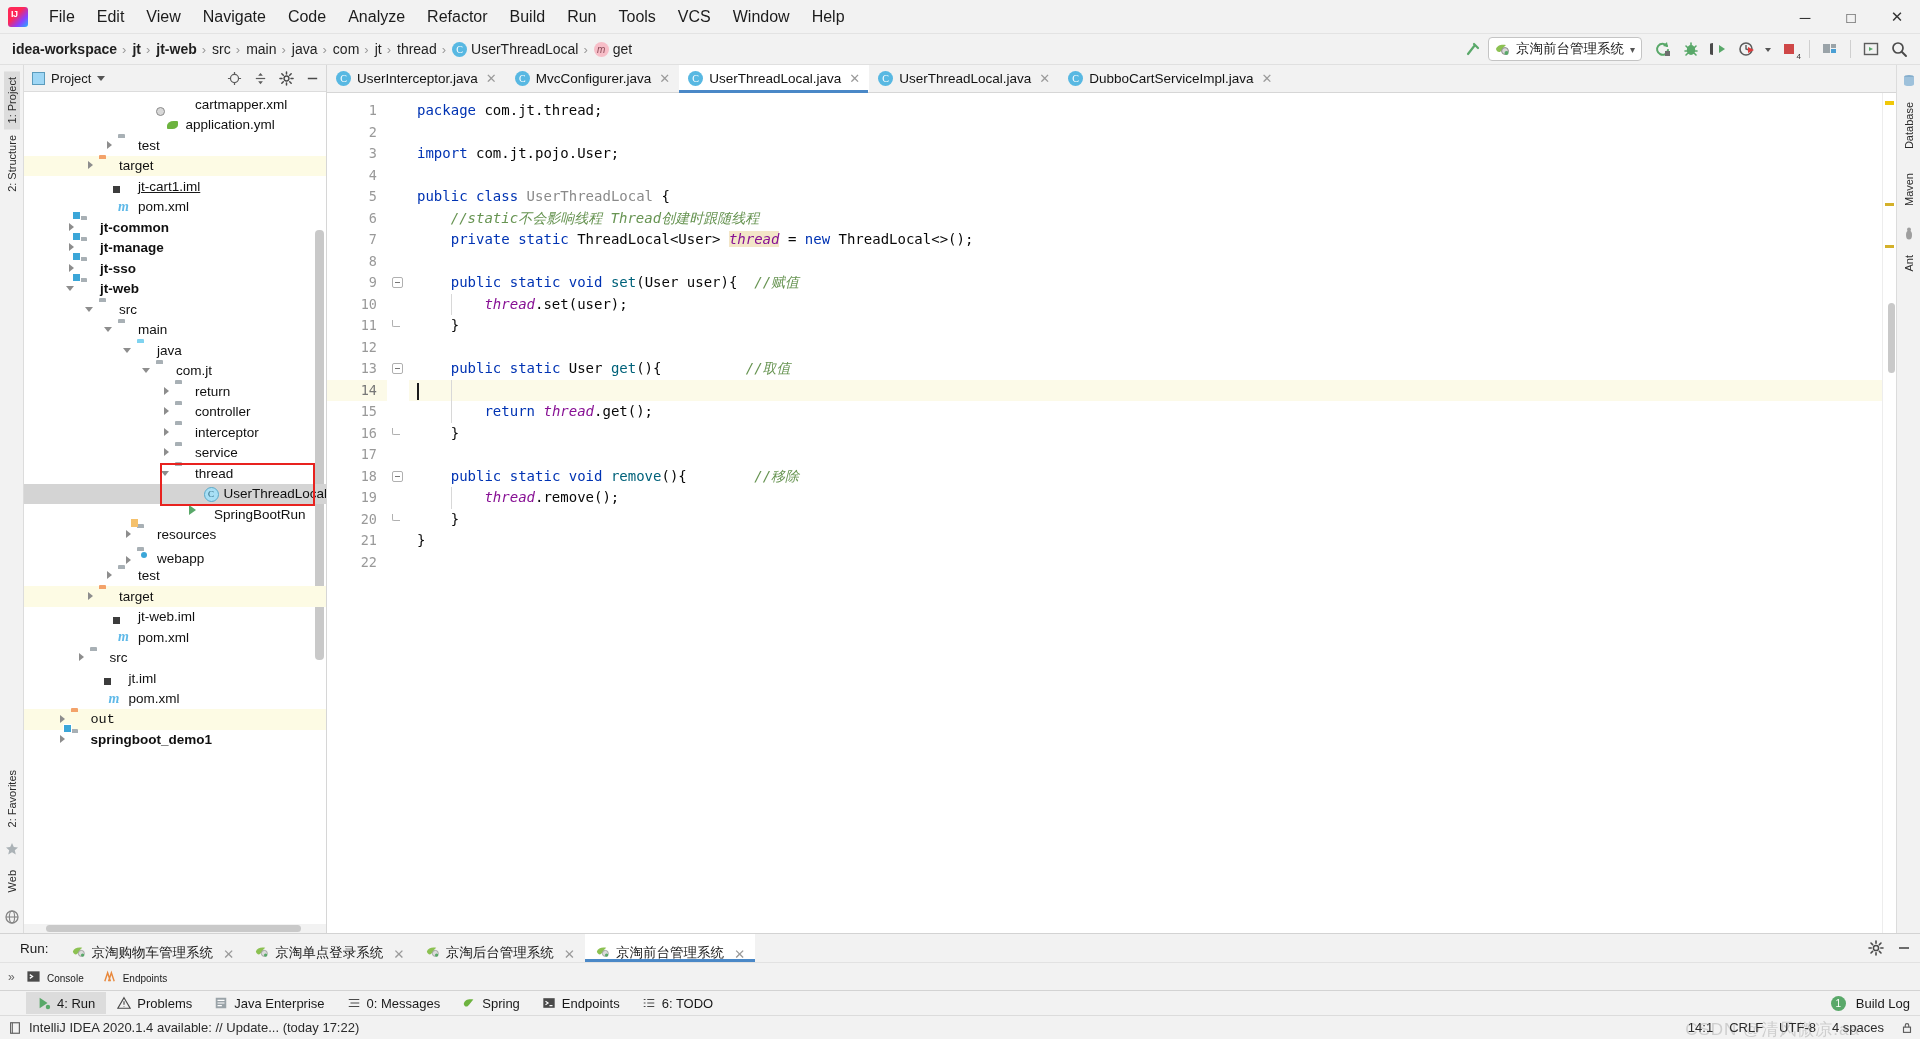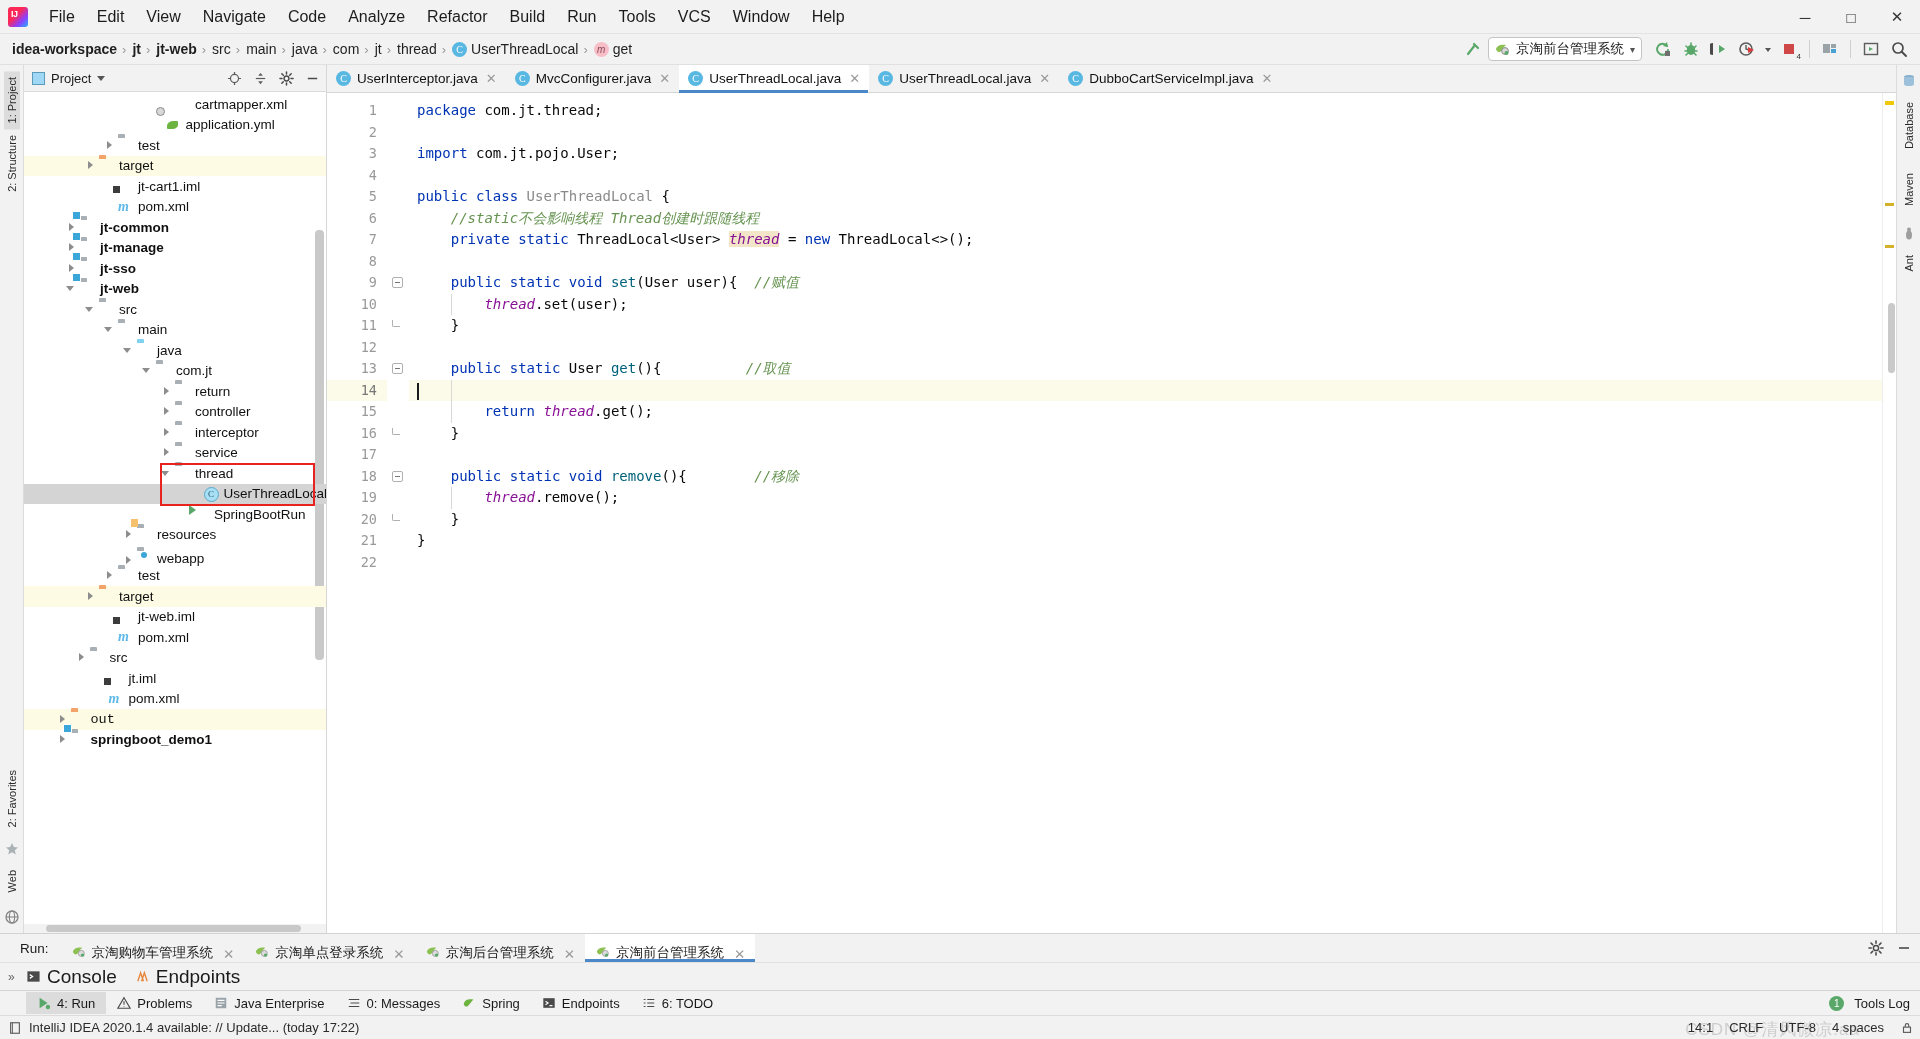--- a/index.html
+++ b/index.html
@@ -211,21 +211,21 @@
   
   .run-window { background:#f2f2f2; border-top:1px solid #d3d3d3; flex:none; }
   .run-head { height:28px; display:flex; align-items:center; padding-left:20px; position:relative; gap:0px; }
   .run-label { font-size:13.5px; color:#1a1a1a; margin-right:12px; }
   .rtab { display:flex; align-items:flex-end; gap:6px; padding:0 10px; height:28px; font-size:13.5px; position:relative; }
   .rtab.active { background:#fff; }
   .rtab.active::after { content:""; position:absolute; left:0;right:0;bottom:0;height:3px;background:#4a88c7; }
   .rtab .x { color:#9a9a9a; margin-left:4px; }
   .run-head-right { position:absolute; right:6px; display:flex; align-items:center; gap:8px; }
   .run-sub { height:28px; display:flex; align-items:center; padding-left:26px; gap:18px; background:#f2f2f2; border-top:1px solid #e2e2e2;}
-  .sub-item { display:flex; align-items:center; gap:6px; font-size:19px; }
+  .sub-item { display:flex; align-items:flex-end; gap:6px; font-size:10px; }
   .chev { color:#666; font-size:12px; position:absolute; left:8px; }
 
   
   .tool-tabs { height:25px; display:flex; align-items:center; background:#f2f2f2; border-top:1px solid #d3d3d3; padding-left:26px; gap:0px; }
   .ttab { display:flex; align-items:center; gap:6px; padding:2px 11px; font-size:13px; height:22px; }
   .ttab.active { background:#dcdcdc; }
   .tool-tabs-right { margin-left:auto; display:flex; align-items:center; gap:10px; padding-right:10px; }
   .ev-badge { width:15px;height:15px;border-radius:50%;background:#59a869;color:#fff;font-size:10px;
     display:flex;align-items:center;justify-content:center;}
 
@@ -463,21 +463,21 @@
           <div class="row" style="padding-left: 80px;">
             <span class="arrow collapsed"></span>
             <span class="ic"><span class="folder-gray" style="width: 15px;"></span></span>
             <span class="label">test</span>
           </div>
           <div class="row hl-yellow" style="padding-left: 61px;">
             <span class="arrow collapsed"></span>
             <span class="ic"><span class="folder-orange" style="width: 15px;"></span></span>
             <span class="label">target</span>
           </div>
-          <div class="row" style="padding-left: 80px;">
+          <div class="row" style="padding-left: 80px; text-decoration: underline;">
             <span class="arrow"></span>
             <span class="ic"><span class="iml-ic"></span></span>
             <span class="label">jt-cart1.iml</span>
           </div>
           <div class="row" style="padding-left: 80px;">
             <span class="arrow"></span>
             <span class="ic"><span class="mvn-ic">m</span></span>
             <span class="label">pom.xml</span>
           </div>
           <div class="row" style="padding-left: 42px;">
@@ -842,21 +842,21 @@
       <div class="ttab">
         <span style="display: flex;">
           <svg width="14" height="14" viewBox="0 0 16 16">
             <path d="M2 4 L4 4 M6 4 L14 4 M2 8 L4 8 M6 8 L14 8 M2 12 L4 12 M6 12 L14 12" stroke="#4a4a4a" stroke-width="1.4"></path>
           </svg>
         </span>
         <span>6: TODO</span>
       </div>
       <div class="tool-tabs-right">
       <span class="ev-badge">1</span>
-      <span style="font-size:13px">Tools Log</span>
+      <span style="font-size:13px">Build Log</span>
     </div>
   </div>
 
   <div class="statusbar">
     <span style="margin-right:7px;display:flex">
       <svg class="ico-svg" width="14" height="14" viewBox="0 0 16 16">
           <rect x="3" y="2" width="10" height="12" fill="none" stroke="#5c5c5c" stroke-width="1.3"></rect>
           <path d="M5 2 L5 14" stroke="#5c5c5c" stroke-width="1.1"></path>
         </svg>
     </span>

